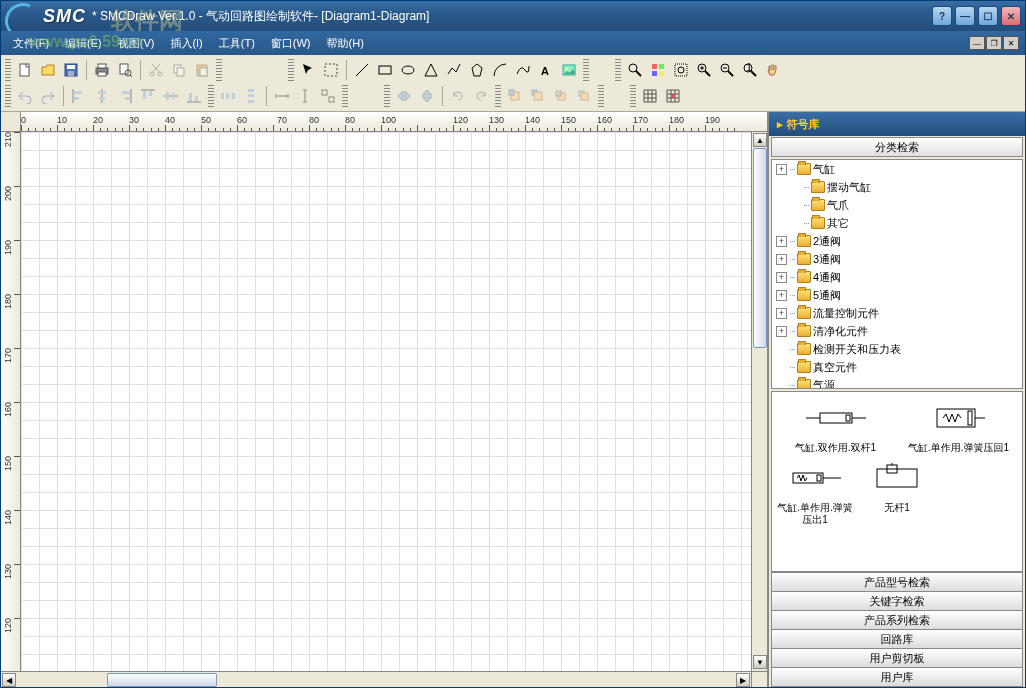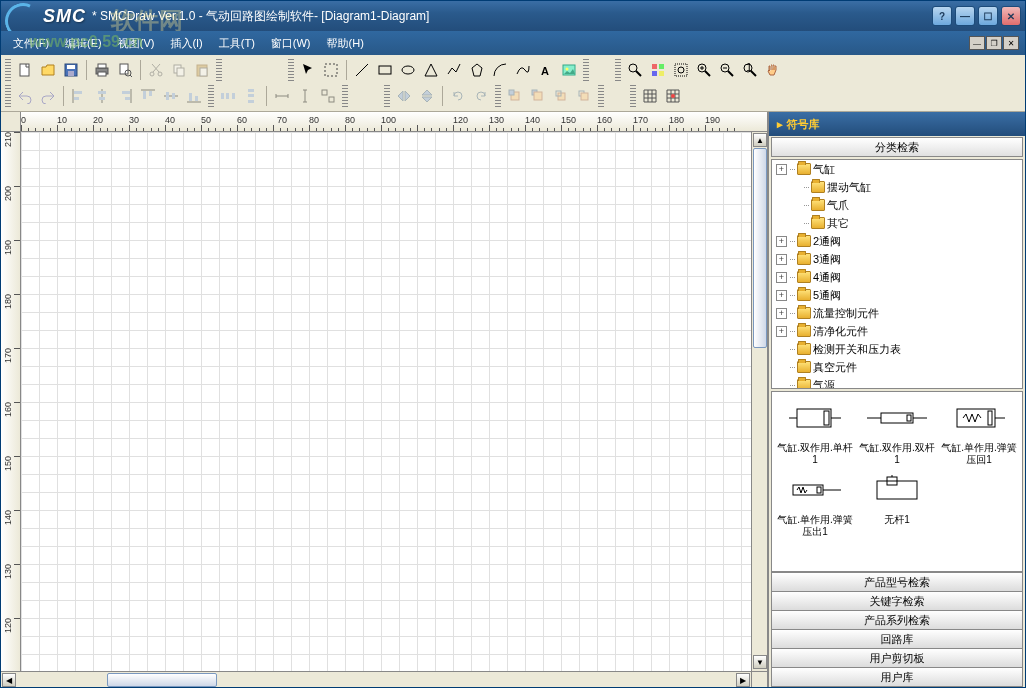--- a/index.html
+++ b/index.html
@@ -702,31 +702,20 @@
             <span class="expander none"></span>
             <span class="dots">···</span>
             <span class="folder-icon"></span>
             <span>气源</span>
           </div>
         </div>
       <div class="preview">
         <div class="preview-row">
           <div class="preview-cell">
             <div class="preview-sym">
-                <svg width="52" height="26" viewBox="0 0 52 26">
-                  <rect x="8" y="4" width="34" height="18" fill="none" stroke="#000"></rect>
-                  <line x1="0" y1="13" x2="8" y2="13" stroke="#000"></line>
-                  <line x1="42" y1="13" x2="52" y2="13" stroke="#000"></line>
-                  <rect x="35" y="6" width="5" height="14" fill="none" stroke="#000"></rect>
-                </svg>
-              </div>
-            <div class="preview-lbl">气缸.双作用.单杆1</div>
-          </div>
-          <div class="preview-cell">
-            <div class="preview-sym">
                 <svg width="60" height="16" viewBox="0 0 60 16">
                   <rect x="14" y="3" width="32" height="10" fill="none" stroke="#000"></rect>
                   <line x1="0" y1="8" x2="14" y2="8" stroke="#000"></line>
                   <line x1="46" y1="8" x2="60" y2="8" stroke="#000"></line>
                   <rect x="40" y="5" width="4" height="6" fill="none" stroke="#000"></rect>
                 </svg>
               </div>
             <div class="preview-lbl">气缸.双作用.双杆1</div>
           </div>
           <div class="preview-cell">

